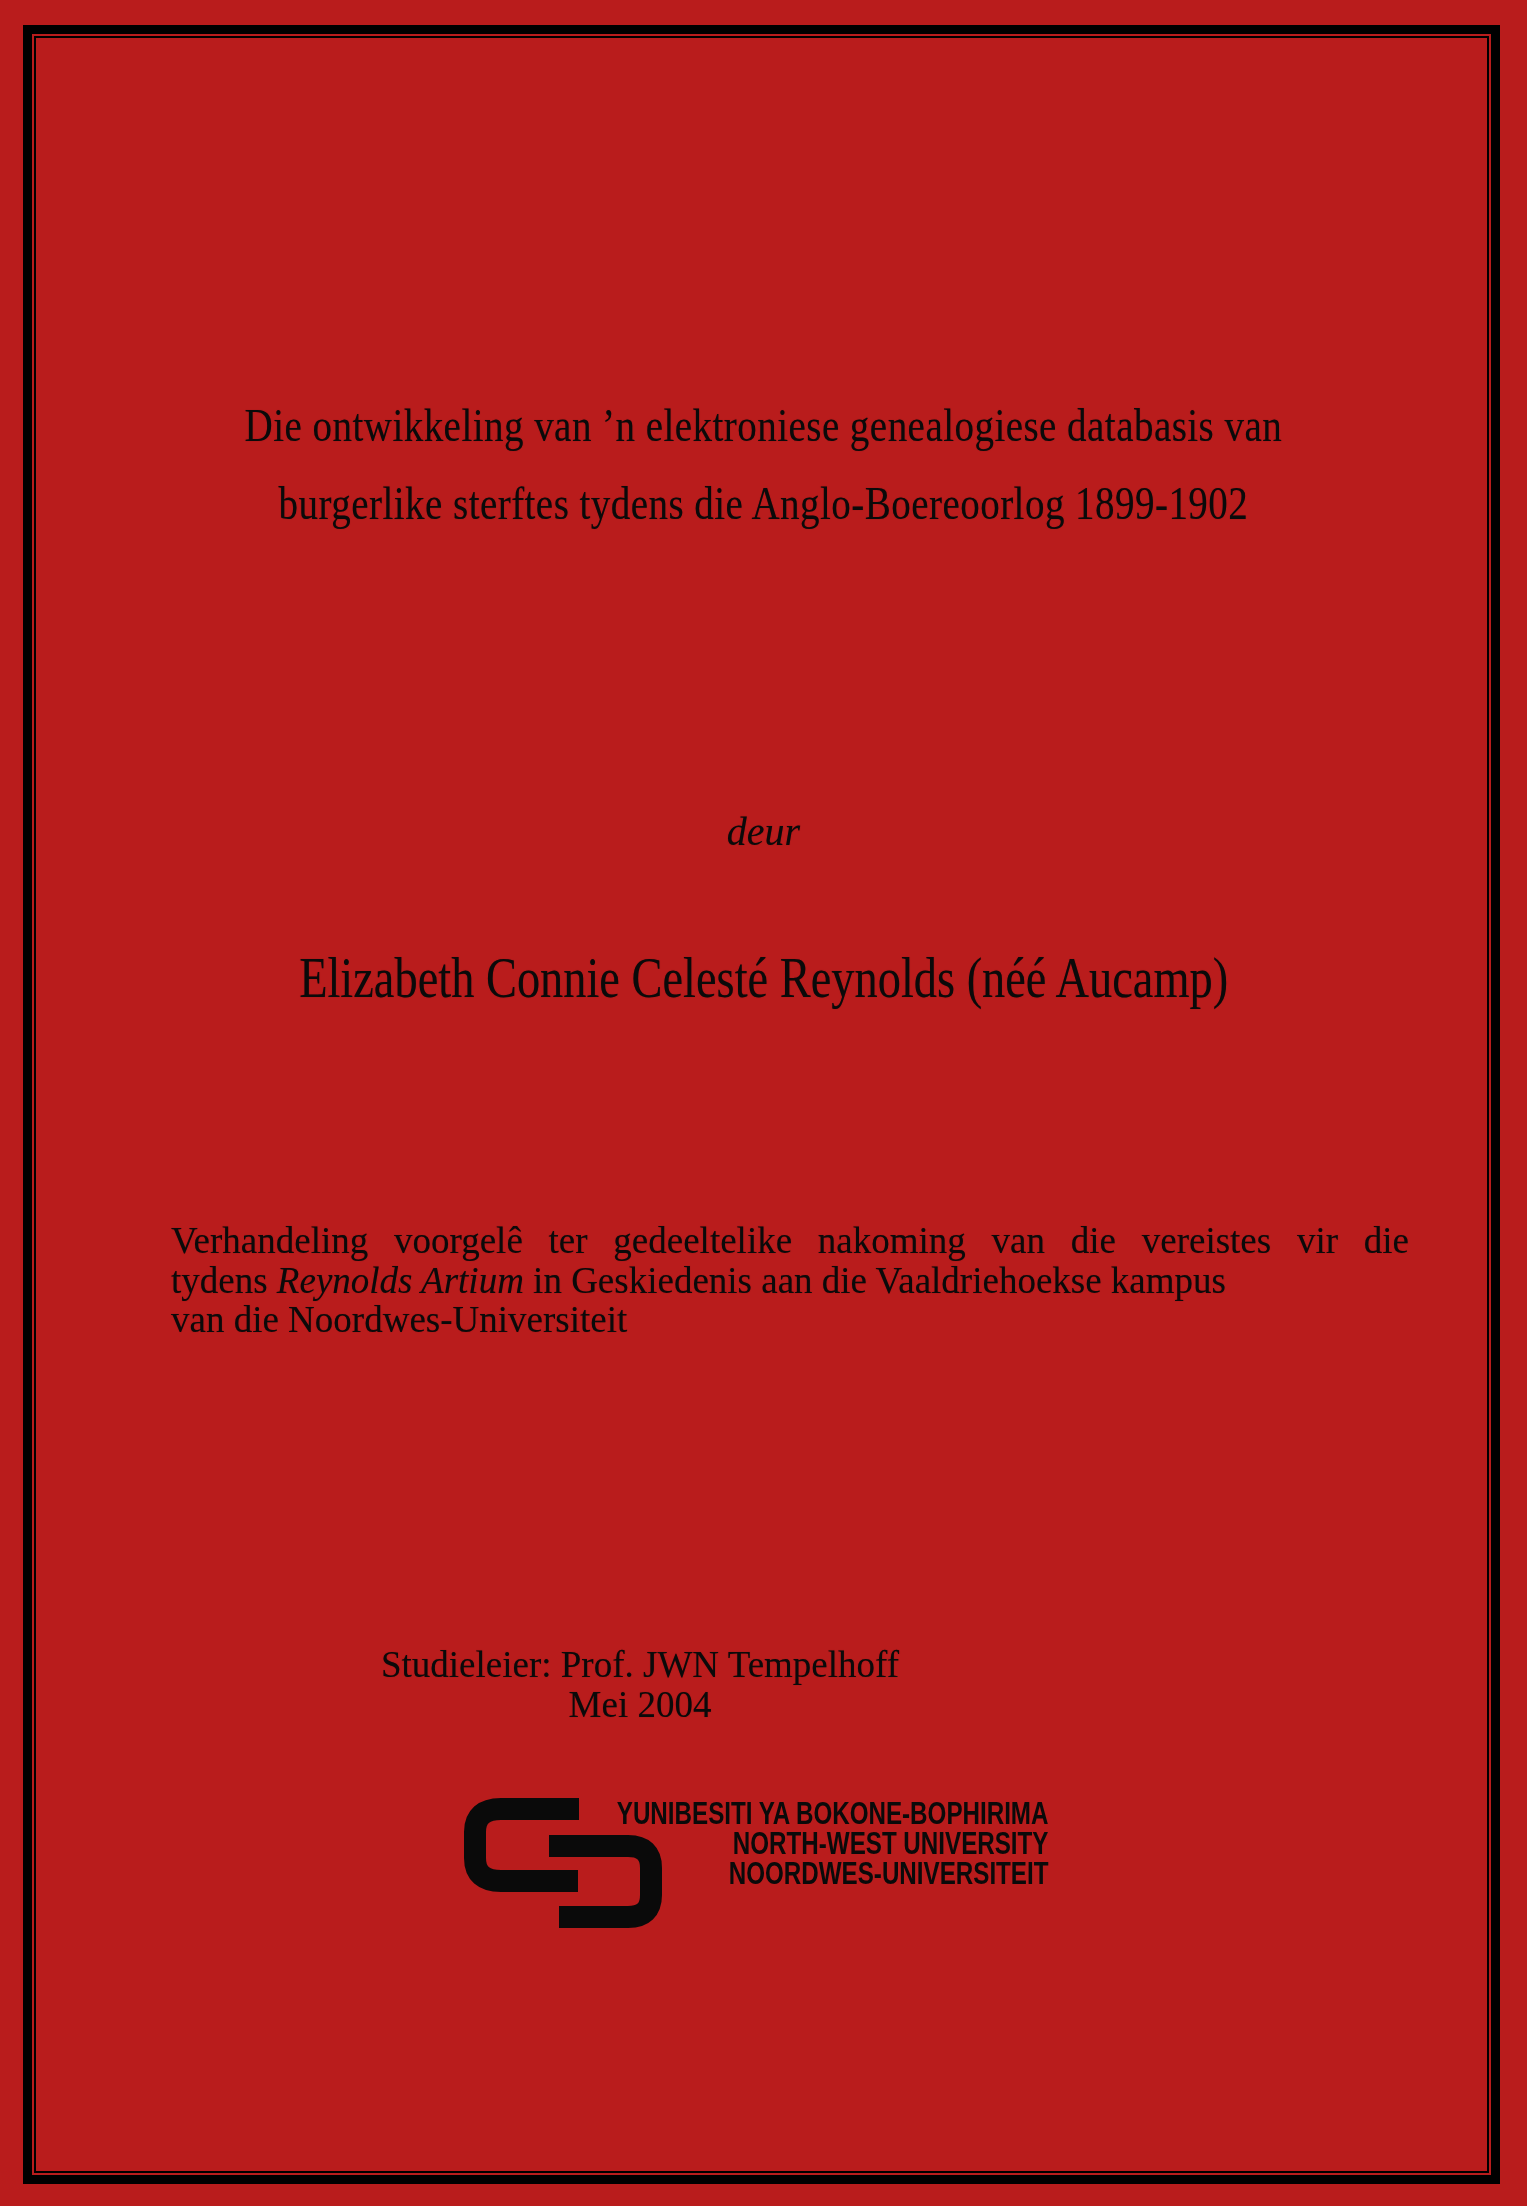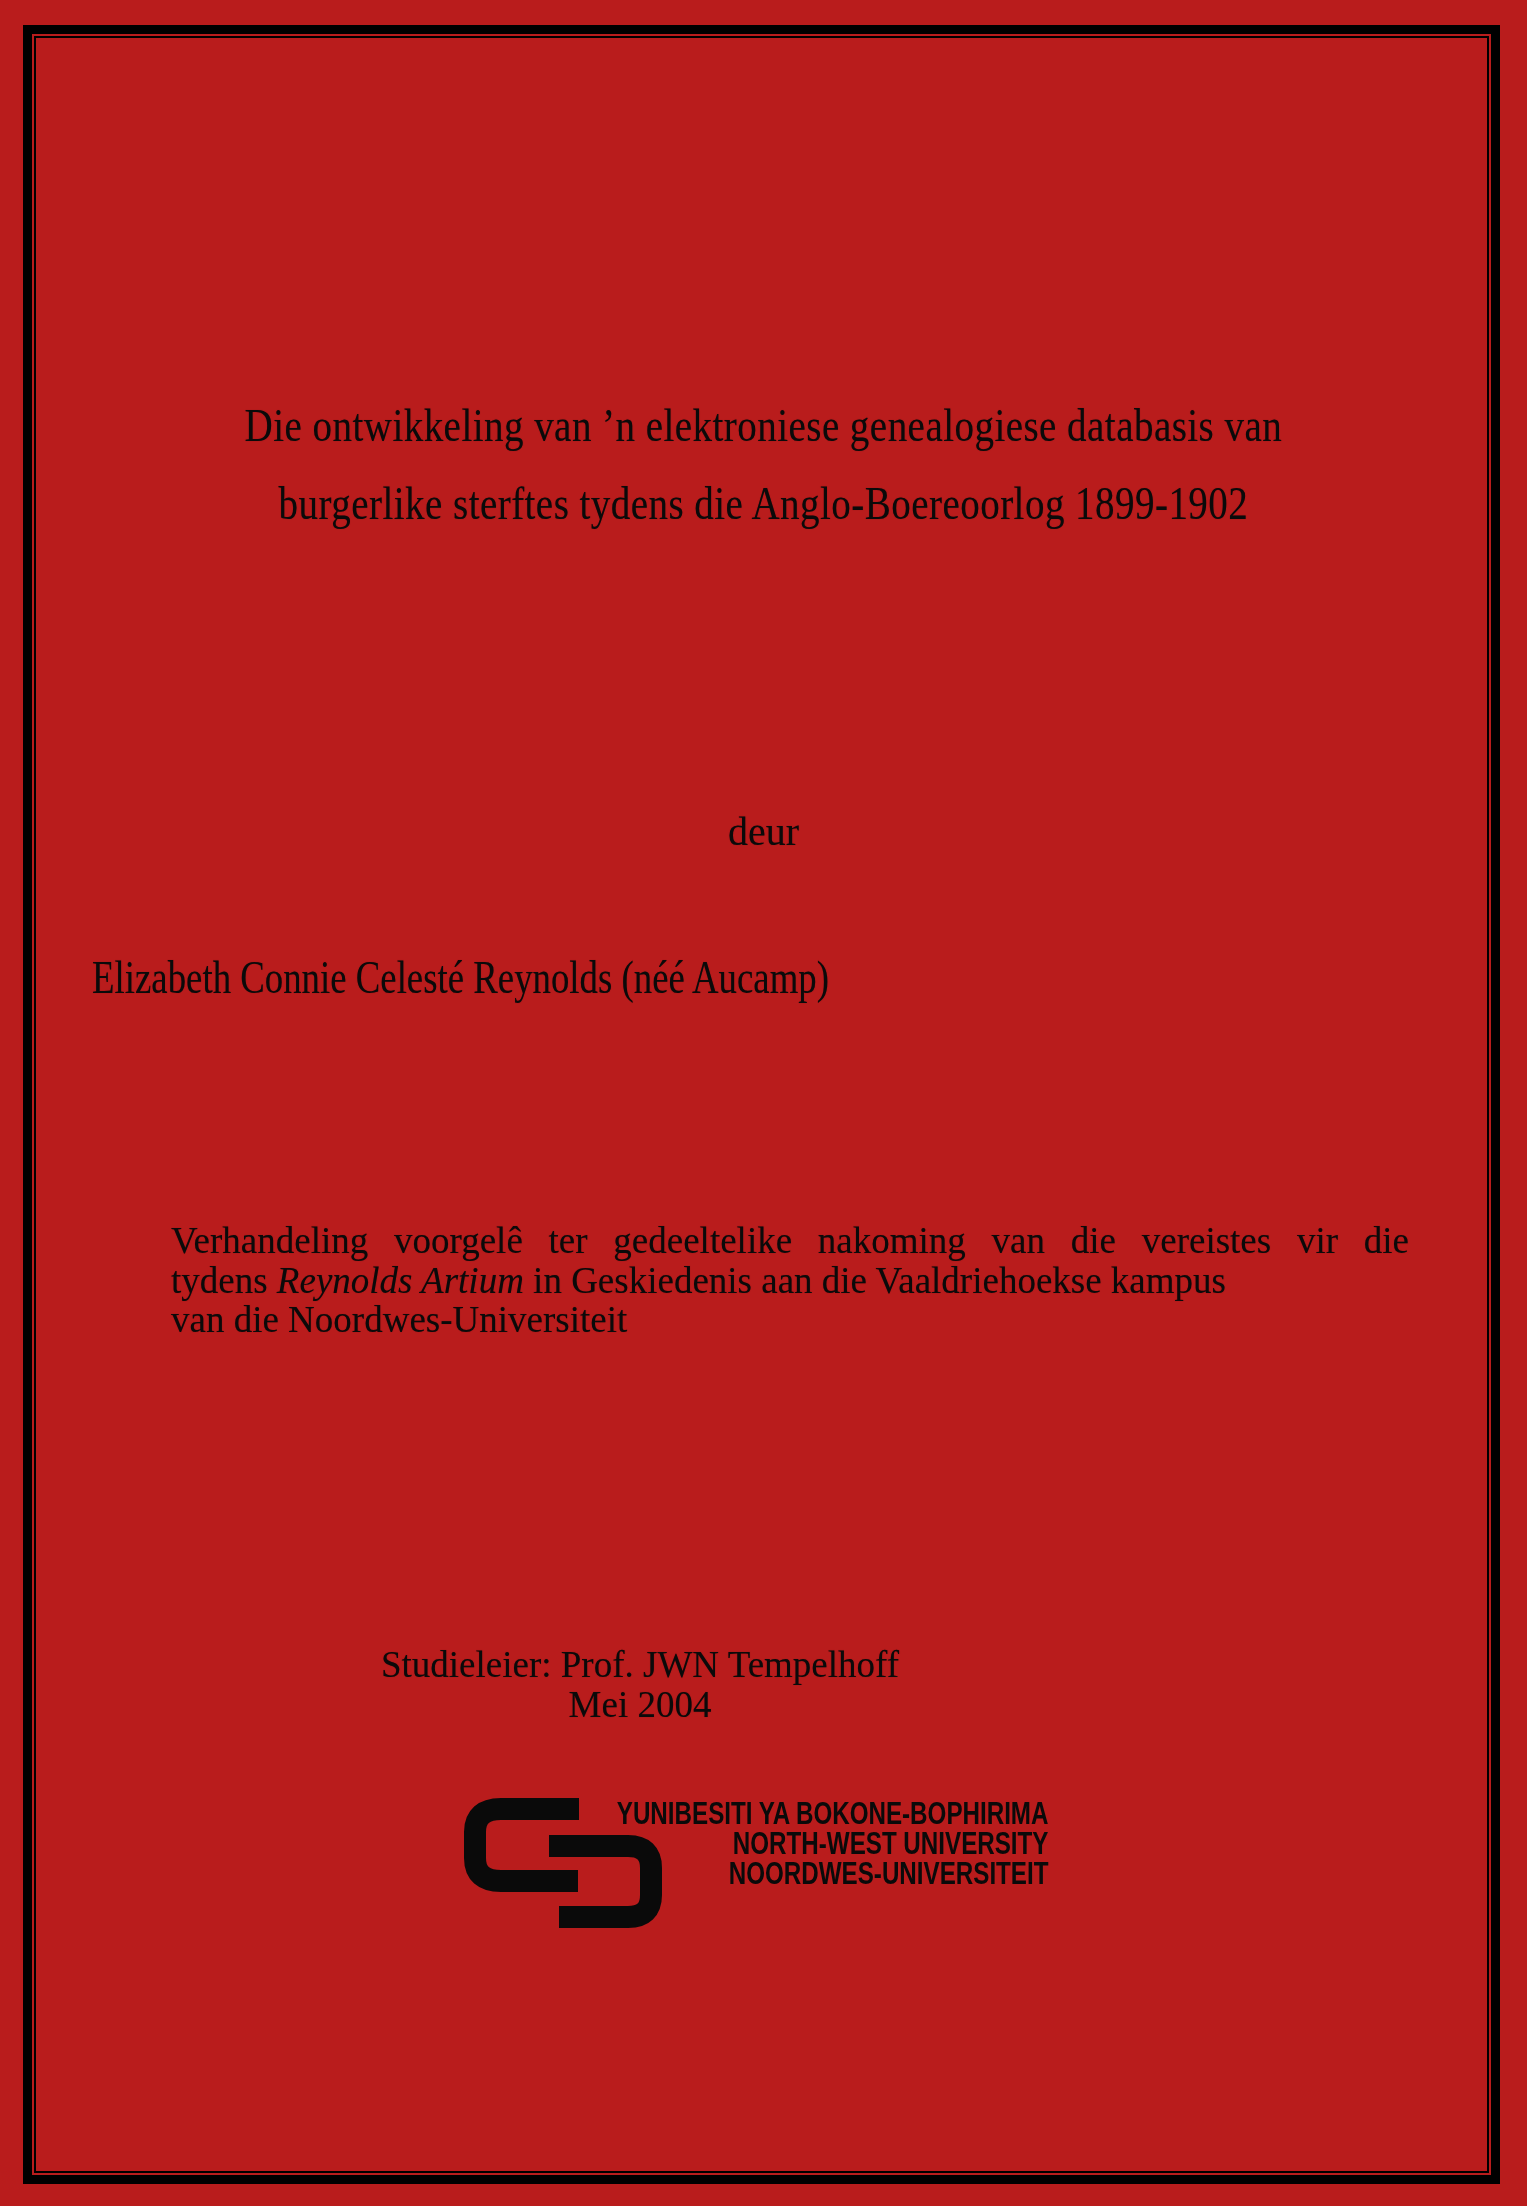--- a/index.html
+++ b/index.html
@@ -19,25 +19,25 @@
 
   .title-block {
     position:absolute; left:0; top:387px; width:1527px;
     text-align:center; font-size:46px; line-height:78px; letter-spacing:0.5px;
   }
   .sx85 { display:inline-block; transform:scaleX(0.85); transform-origin:center; white-space:nowrap; }
   .sx80 { display:inline-block; transform:scaleX(0.80); transform-origin:center; white-space:nowrap; }
 
   .byline {
     position:absolute; left:0; top:812px; width:1527px;
-    text-align:center; font-size:40px; line-height:40px;
+    text-align:center; font-size:40px; line-height:40px;font-style:italic;
   }
   .author-line {
     position:absolute; left:0; top:953px; width:1527px;
-    text-align:left; font-size:46px; line-height:50px;
+    text-align:center; font-size:58px; line-height:50px;
   }
   .statement {
     position:absolute; left:171px; top:1221px; width:1238px;
     font-size:37px; line-height:39.5px;
   }
   .statement .l1 { text-align:justify; text-align-last:justify; }
   .statement .ital { font-style:italic; }
 
   .supervisor-block {
     position:absolute; left:190px; top:1645px; width:900px;

